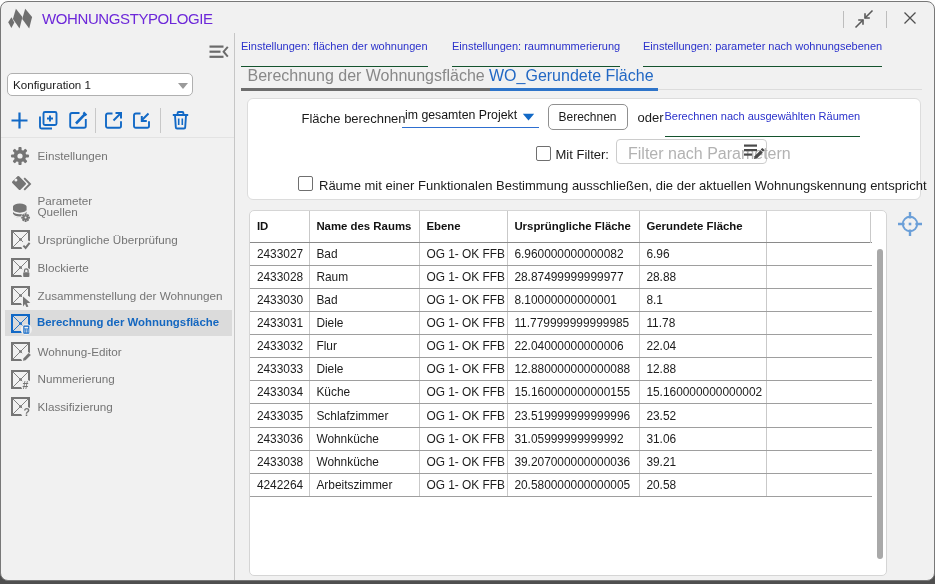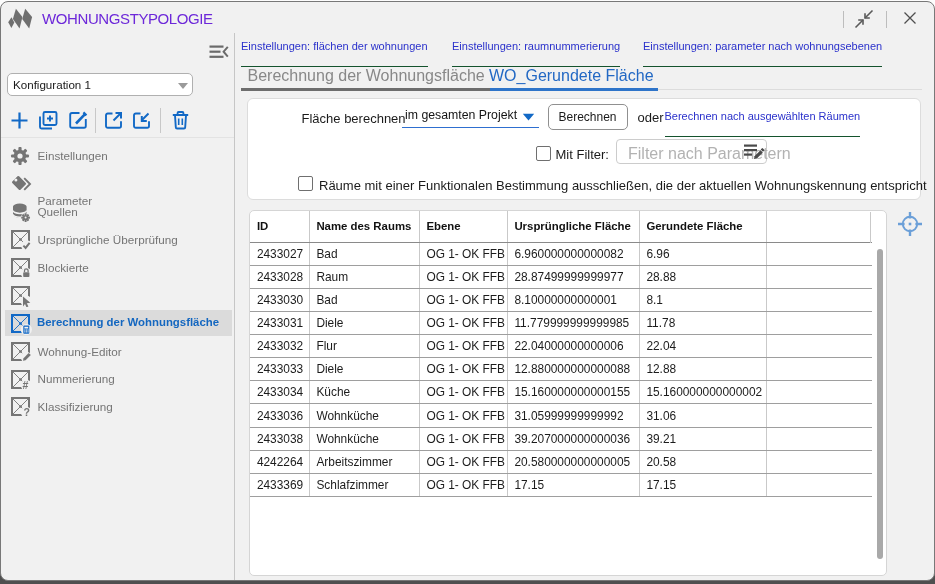--- a/index.html
+++ b/index.html
@@ -190,20 +190,21 @@
   <svg class="abs" style="left:9px;top:394px" width="22" height="22" viewBox="0 0 22 22">
     <rect x="2" y="2" width="17" height="17" fill="none" stroke="#757575" stroke-width="2"></rect>
     <path d="M3,3 L18,18 M18,3 L3,18" stroke="#757575" stroke-width="0.9"></path>
     <circle cx="10.5" cy="10.5" r="1.3" fill="#757575"></circle>
     <circle cx="16.3" cy="16.3" r="5.6" fill="#f1f1f1"></circle>
     <text x="13.4" y="20.4" font-family="Liberation Sans" font-size="10.5" font-weight="bold" fill="#757575">?</text>
   </svg>
 
   <div class="navtext abs" style="left:36.5px;top:230.5px">Ursprüngliche Überprüfung</div>
   <div class="navtext abs" style="left:36.5px;top:258.5px">Blockierte</div>
+  <div class="navtext abs" style="left:36.5px;top:286.5px">Zusammenstellung der Wohnungen</div>
   <div class="navtext abs" style="left:36px;top:313.8px;color:#1467c0;font-weight:bold;font-size:11.4px">Berechnung der Wohnungsfläche</div>
   <div class="navtext abs" style="left:36.5px;top:342.5px">Wohnung-Editor</div>
   <div class="navtext abs" style="left:36.5px;top:370px">Nummerierung</div>
   <div class="navtext abs" style="left:36.5px;top:397.5px">Klassifizierung</div>
 
   <div class="link abs" style="left:240px;top:38px">Einstellungen: flächen der wohnungen</div>
   <div class="link abs" style="left:451px;top:38px">Einstellungen: raumnummerierung</div>
   <div class="link abs" style="left:642px;top:38px">Einstellungen: parameter nach wohnungsebenen</div>
 
   <div class="abs" style="left:246.5px;top:64.5px;font-size:16px;color:#888;white-space:nowrap">Berechnung der Wohnungsfläche</div>
@@ -307,20 +308,28 @@
           </tr>
         <tr>
             <td>2433034</td>
             <td>Küche</td>
             <td>OG 1- OK FFB</td>
             <td>15.160000000000155</td>
             <td>15.160000000000002</td>
             <td></td>
           </tr>
         <tr>
+            <td>2433035</td>
+            <td>Schlafzimmer</td>
+            <td>OG 1- OK FFB</td>
+            <td>23.519999999999996</td>
+            <td>23.52</td>
+            <td></td>
+          </tr>
+        <tr>
             <td>2433036</td>
             <td>Wohnküche</td>
             <td>OG 1- OK FFB</td>
             <td>31.05999999999992</td>
             <td>31.06</td>
             <td></td>
           </tr>
         <tr>
             <td>2433038</td>
             <td>Wohnküche</td>
@@ -328,28 +337,20 @@
             <td>39.207000000000036</td>
             <td>39.21</td>
             <td></td>
           </tr>
         <tr>
             <td>4242264</td>
             <td>Arbeitszimmer</td>
             <td>OG 1- OK FFB</td>
             <td>20.580000000000005</td>
             <td>20.58</td>
-            <td></td>
-          </tr>
-        <tr>
-            <td>2433369</td>
-            <td>Schlafzimmer</td>
-            <td>OG 1- OK FFB</td>
-            <td>17.15</td>
-            <td>17.15</td>
             <td></td>
           </tr>
       </tbody>
     </table>
     <div class="abs" style="left:619.5px;top:1px;width:1px;height:31px;background:#c9c9c9"></div>
     <div class="abs" style="left:627px;top:38px;width:6px;height:310px;background:#a9a9a9;border-radius:3px"></div>
   </div>
 
   <svg class="abs" style="left:894px;top:206.5px" width="30" height="30" viewBox="0 0 30 30" stroke="#6b9fd8" fill="none">
     <circle cx="15" cy="15" r="7.2" stroke-width="1.9"></circle>

